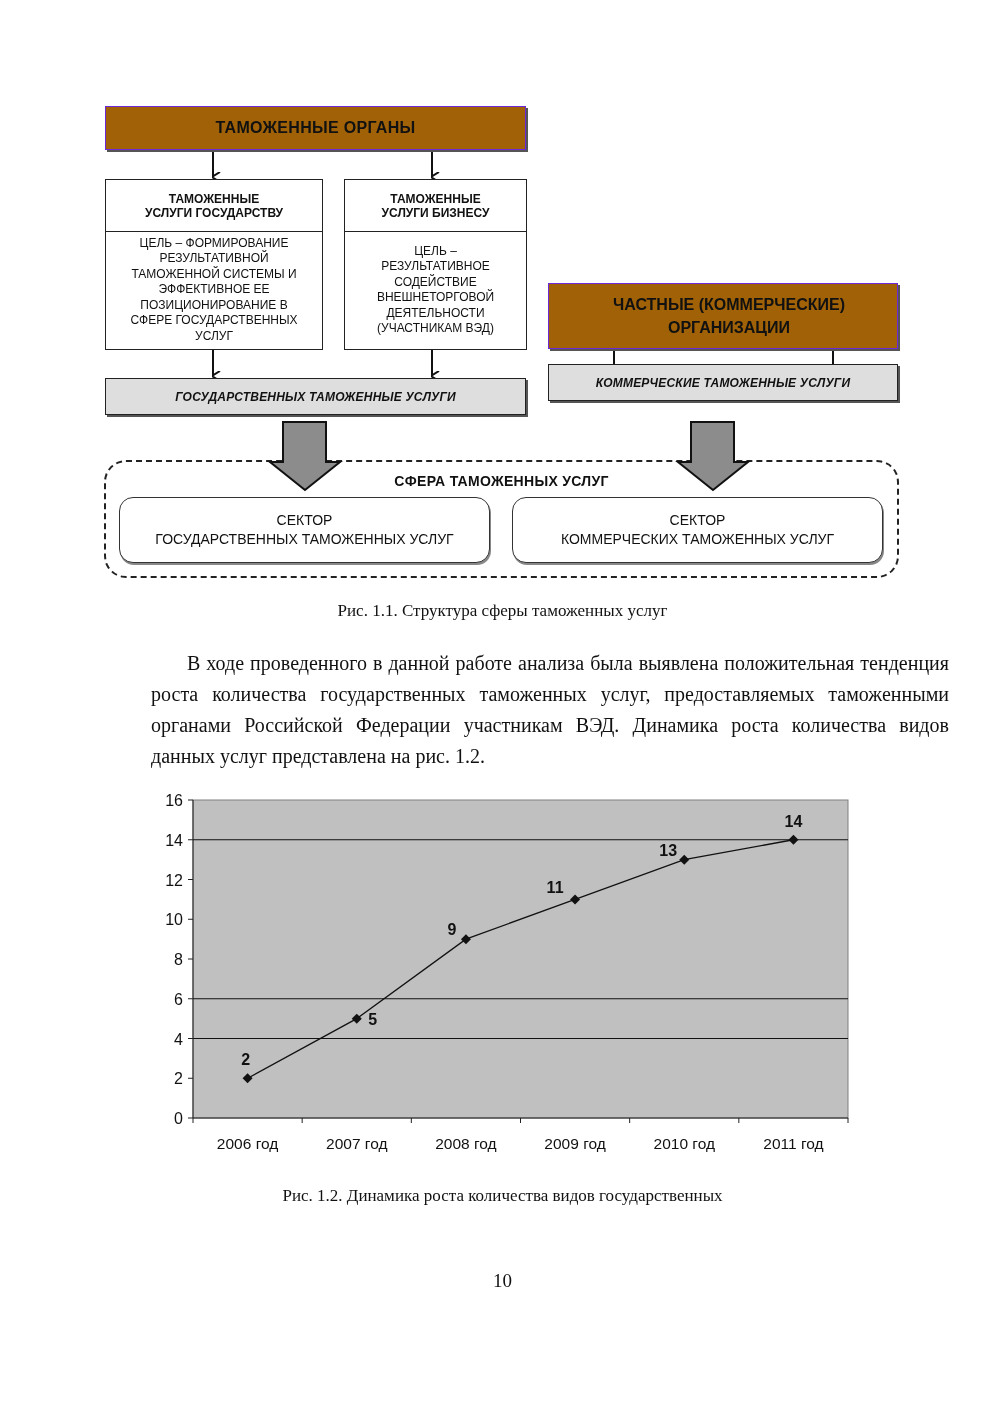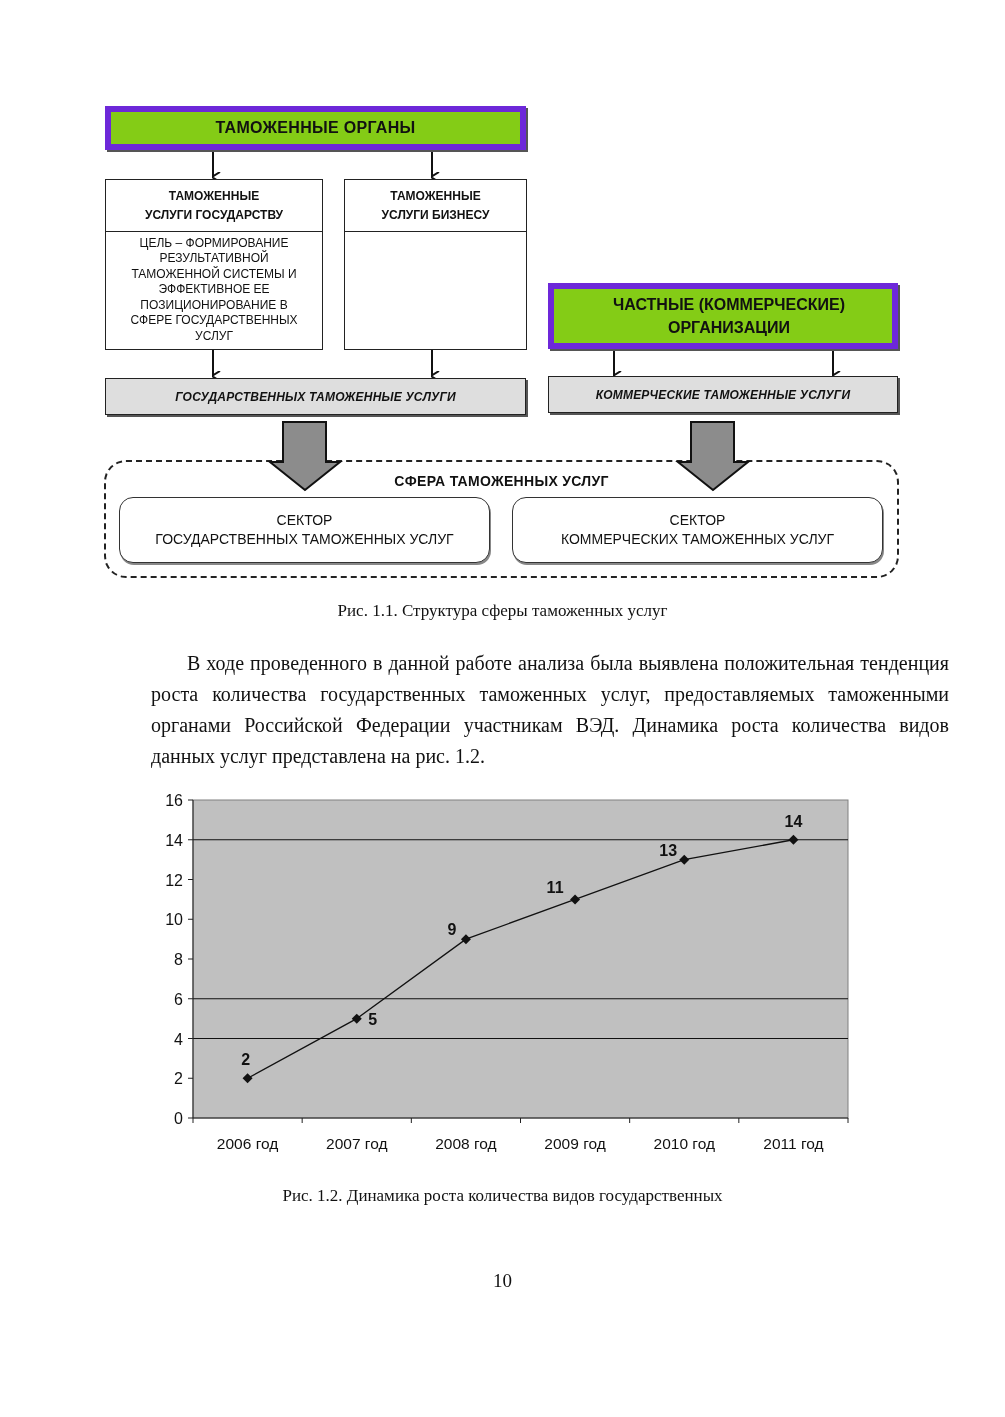--- a/index.html
+++ b/index.html
@@ -1,27 +1,27 @@
 <!DOCTYPE html>
 <html><head>
 <meta charset="utf-8">
 <style>
   html, body { margin: 0; padding: 0; background: #ffffff; }
   body { width: 1005px; height: 1417px; position: relative; overflow: hidden; }
   .abs { position: absolute; }
   .sans { font-family: "Liberation Sans", "DejaVu Sans", sans-serif; }
   .serif { font-family: "Liberation Serif", "DejaVu Serif", serif; }
 
-  .box-gray { background: #84cc16; border: 6px solid #6d28d9; box-shadow: 2px 2px 0 #555; box-sizing: border-box; }
+  .box-gray { background: #a16207; border: 1px solid #6d28d9; box-shadow: 2px 2px 0 #555; box-sizing: border-box; }
   .box-light { background: #dedede; border: 1px solid #222; box-shadow: 2px 2px 0 #555; box-sizing: border-box; }
   .box-white { background: #ffffff; border: 1px solid #222; box-sizing: border-box; }
 
   .center-text { display: flex; align-items: center; justify-content: center; text-align: center; }
   .t-title { font-weight: bold; font-size: 16px; color: #111; letter-spacing: 0.3px; }
-  .t-head { font-weight: bold; font-size: 12px; color: #111; line-height: 19px; white-space: pre-line; }
+  .t-head { font-weight: bold; font-size: 12px; color: #111; line-height: 14px; white-space: pre-line; }
   .t-body { font-size: 12px; color: #111; line-height: 15.5px; white-space: pre-line; }
   .t-bar { font-weight: bold; font-style: italic; font-size: 12px; color: #111; letter-spacing: 0.2px; }
   .t-sector { font-size: 14px; color: #111; line-height: 19px; white-space: pre-line; }
   .t-private { font-weight: bold; font-size: 16px; color: #111; line-height: 23px; white-space: pre-line; margin-left: 12px; }
 
   .sub-head { position: absolute; left: 0; right: 0; top: 0; height: 51px; border-bottom: 1px solid #222; }
   .sub-body { position: absolute; left: 0; right: 0; top: 51px; bottom: 0; }
 
   .caption { font-size: 17px; color: #111; text-align: center; line-height: 24px; }
   .para { font-size: 20px; color: #111; line-height: 31px; text-align: justify; }
@@ -69,32 +69,40 @@
 СФЕРЕ ГОСУДАРСТВЕННЫХ
 УСЛУГ</span>
     </div>
   </div>
 
   <div class="abs box-white sans" style="left:344px;top:179px;width:183px;height:171px;">
     <div class="sub-head center-text">
       <span class="t-head">ТАМОЖЕННЫЕ
 УСЛУГИ  БИЗНЕСУ</span>
     </div>
+    <div class="sub-body center-text">
+      <span class="t-body">ЦЕЛЬ –
+РЕЗУЛЬТАТИВНОЕ
+СОДЕЙСТВИЕ
+ВНЕШНЕТОРГОВОЙ
+ДЕЯТЕЛЬНОСТИ
+(УЧАСТНИКАМ ВЭД)</span>
+    </div>
   </div>
 
   <div class="abs box-gray center-text sans" style="left:548px;top:283px;width:350px;height:66px;">
     <span class="t-private">ЧАСТНЫЕ (КОММЕРЧЕСКИЕ)
 ОРГАНИЗАЦИИ</span>
   </div>
 
   <div class="abs box-light center-text sans" style="left:105px;top:378px;width:421px;height:37px;">
     <span class="t-bar">ГОСУДАРСТВЕННЫХ  ТАМОЖЕННЫЕ  УСЛУГИ</span>
   </div>
 
-  <div class="abs box-light center-text sans" style="left:548px;top:376px;width:350px;height:37px;">
+  <div class="abs box-light center-text sans" style="left:548px;top:364px;width:350px;height:37px;">
     <span class="t-bar">КОММЕРЧЕСКИЕ  ТАМОЖЕННЫЕ  УСЛУГИ</span>
   </div>
 
   <div class="abs dash-frame" style="left:104px;top:460px;width:795px;height:118px;"></div>
 
   <svg class="abs" style="left:0;top:0" width="1005" height="600">
     <path d="M283,422 L326,422 L326,462 L340,462 L305,490 L270,462 L283,462 Z" fill="#8c8c8c" stroke="#111" stroke-width="2"></path>
     <path d="M691,422 L734,422 L734,462 L748,462 L713,490 L678,462 L691,462 Z" fill="#8c8c8c" stroke="#111" stroke-width="2"></path>
   </svg>
 

